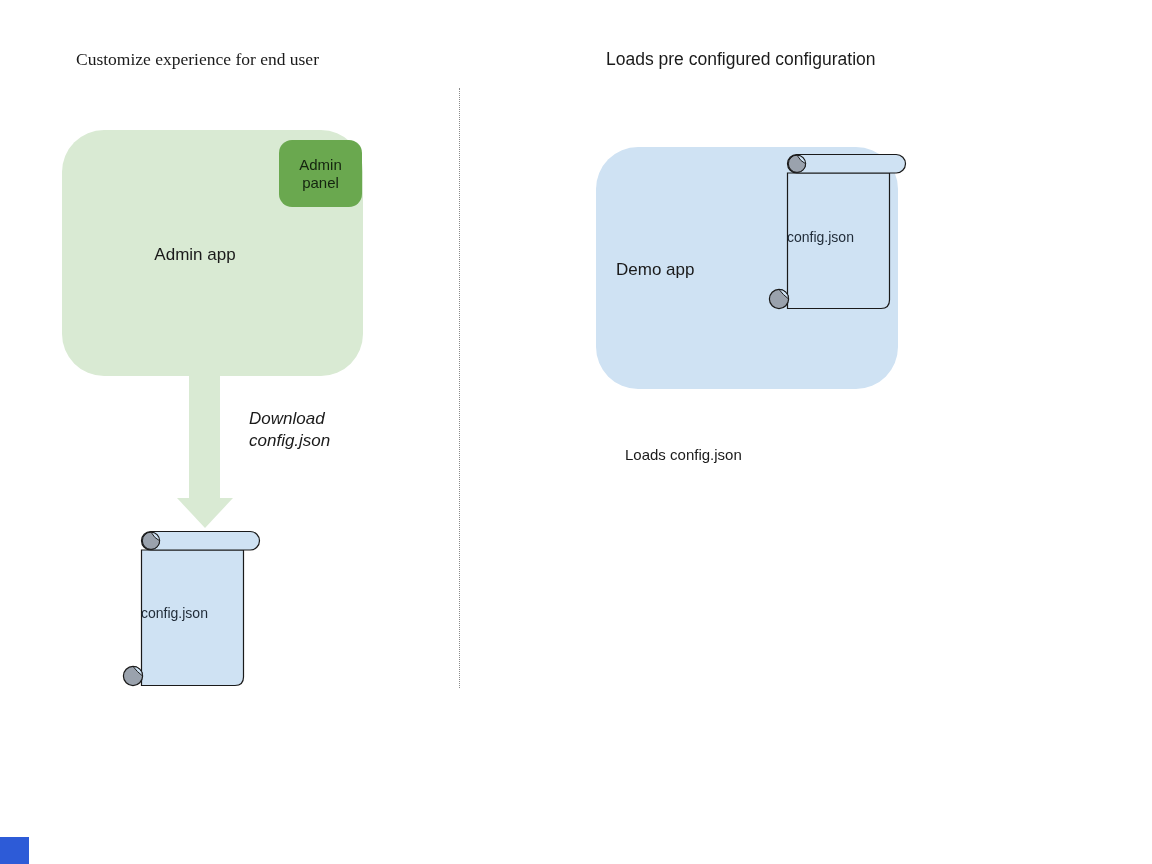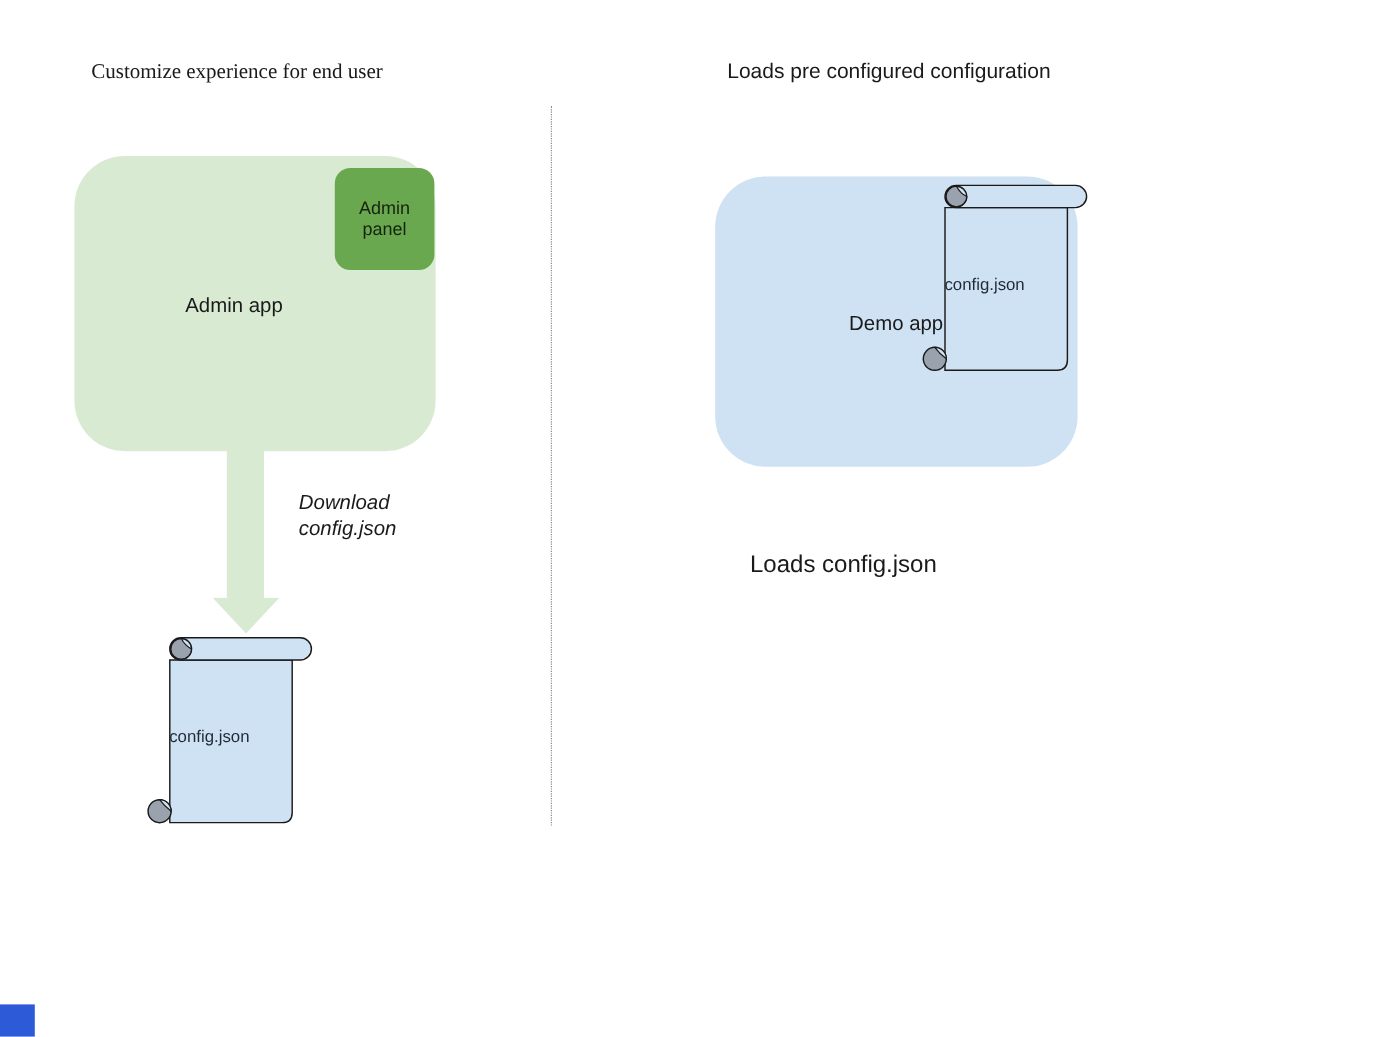--- a/index.html
+++ b/index.html
@@ -12,21 +12,21 @@
   .abs{position:absolute;}
   .section-title{
     font-size:17.5px;line-height:22px;white-space:nowrap;
   }
   
   .admin-rect{
     left:62px;top:130px;width:301px;height:246px;
     background:#d9ead3;border-radius:42px;
   }
   .admin-badge{
-    left:279px;top:140px;width:83px;height:85px;
+    left:279px;top:140px;width:83px;height:67px;
     background:#6aa84f;border-radius:13px;
     display:flex;align-items:center;justify-content:center;
     text-align:center;font-size:15px;line-height:18px;color:#14240f;
   }
   .admin-label{
     left:62px;top:245px;width:266px;text-align:center;
     font-size:17px;line-height:20px;
   }
   .arrow-stem{
     left:189px;top:374px;width:31px;height:125px;
@@ -50,25 +50,25 @@
   .divider{
     left:459px;top:88px;width:0;height:600px;
     border-left:1px dotted #8a8a8a;
   }
   
   .demo-rect{
     left:596px;top:147px;width:302px;height:242px;
     background:#cfe2f3;border-radius:42px;
   }
   .demo-label{
-    left:616px;top:260px;width:170px;text-align:right;
+    left:616px;top:260px;width:170px;text-align:left;
     font-size:17px;line-height:20px;
   }
   .loads-caption{
-    left:625px;top:444px;font-size:20px;line-height:22px;white-space:nowrap;margin-top:16px;
+    left:625px;top:444px;font-size:15px;line-height:22px;white-space:nowrap;
   }
   
   .corner-square{
     left:0;top:837px;width:29px;height:27px;background:#2d5bd7;
   }
 </style>
 </head>
 <body>
 
 <div class="abs section-title" style="left:76px;top:48px;font-family:Liberation Serif, serif;">Customize experience for end user</div>

